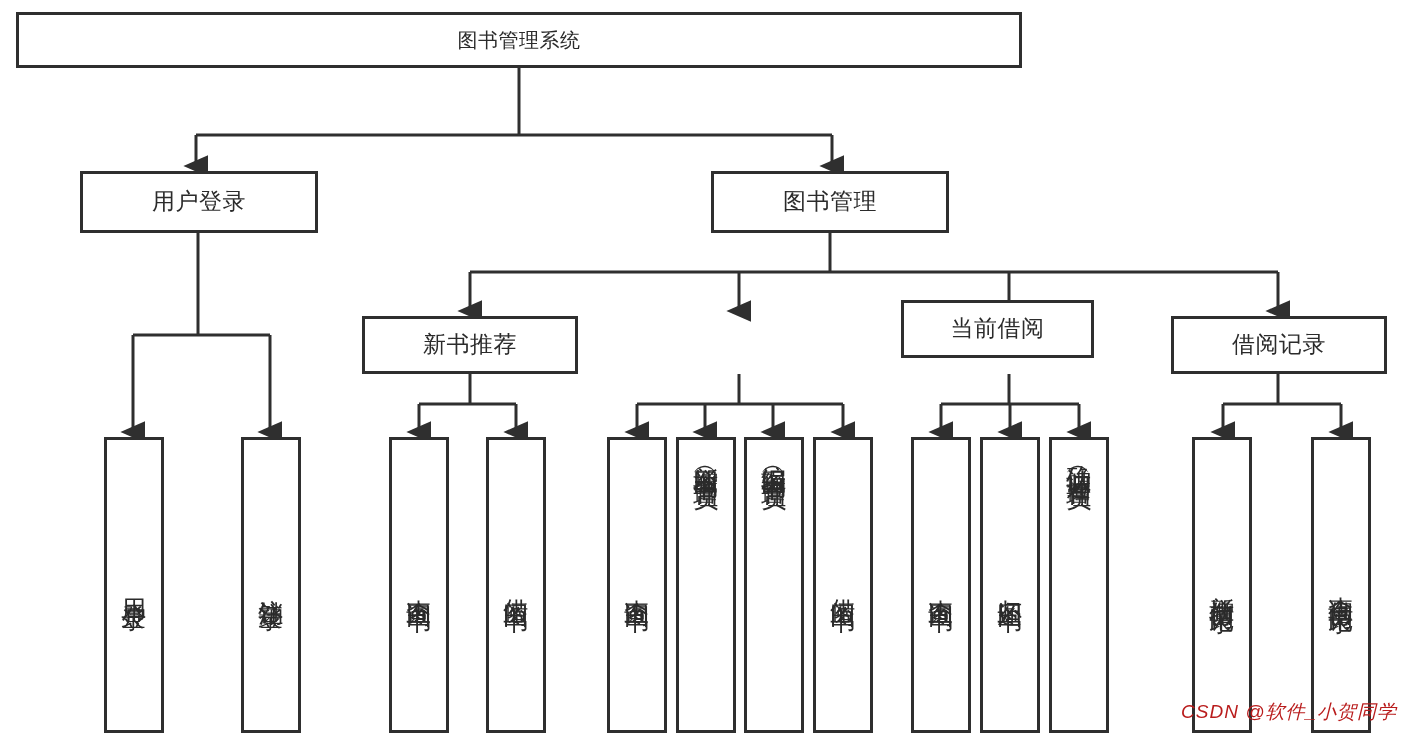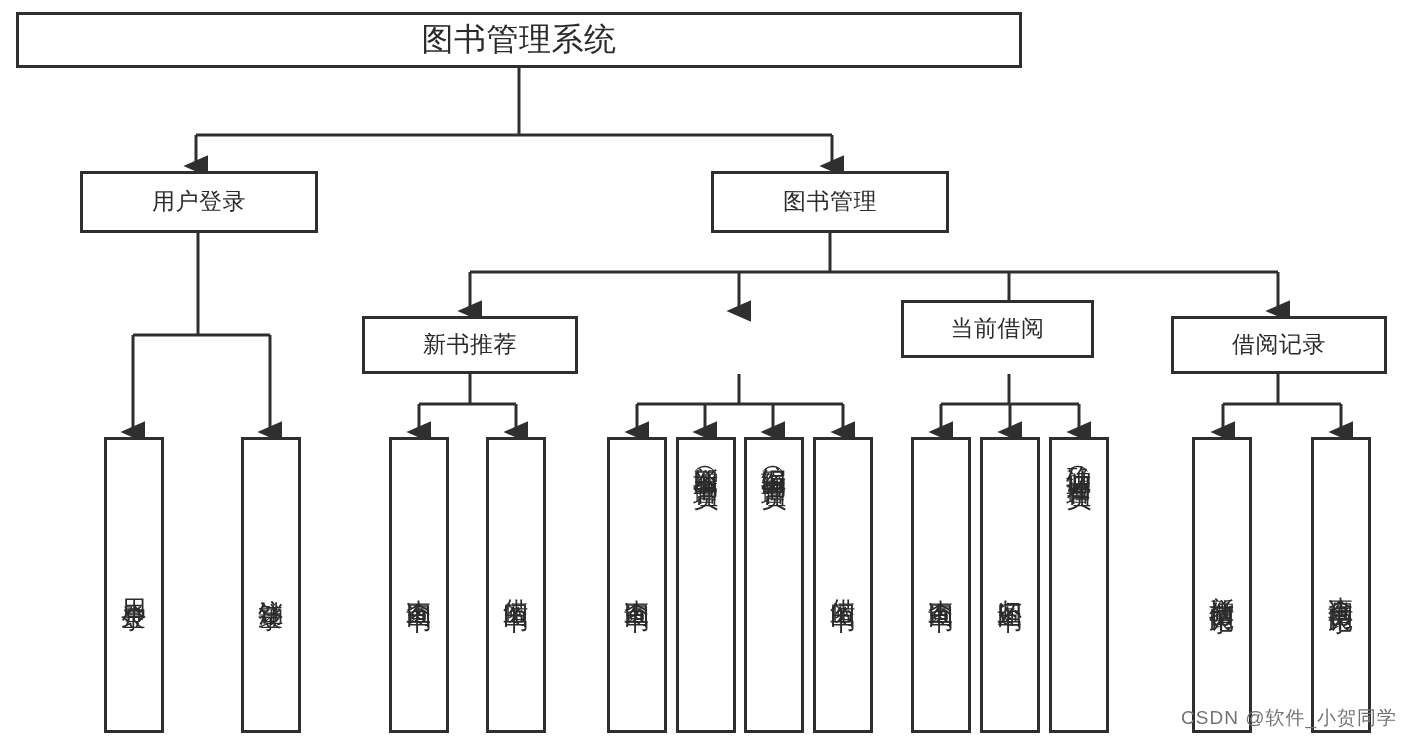--- a/index.html
+++ b/index.html
@@ -43,21 +43,21 @@
     text-align: center;
     letter-spacing: 0.5px;
     white-space: nowrap;
   }
   
   .node.horizontal .node-label {
     font-size: 23px;
     line-height: 1.1;
   }
   .node.root .node-label {
-    font-size: 32px;
+    font-size: 20px;
   }
   
   .node.leaf {
     align-items: flex-start;
     justify-content: center;
     padding-top: 6px;
   }
   .node.leaf .node-label {
     writing-mode: vertical-rl;
     text-orientation: upright;
@@ -67,27 +67,28 @@
     white-space: nowrap;
   }
   
   .node.leaf.center-text {
     align-items: center;
     padding-top: 0;
   }
   .watermark {
     position: absolute;
     right: 8px;
-    bottom: 16px;
+    bottom: 22px;
     font-size: 19px;
-    color: #737373;
+    color: #b91c1c;
     letter-spacing: 1px;
     white-space: nowrap;
     z-index: 5;
     user-select: none;
+    font-style: italic;
   }
 </style>
 </head>
 <body>
 
 <div id="diagram-canvas">
 
   <svg id="connector-layer" viewBox="0 0 1405 747" width="1405" height="747" xmlns="http://www.w3.org/2000/svg">
     <defs>
       <marker id="arrowhead" markerWidth="9" markerHeight="9" refX="4.2" refY="4.4" orient="auto" markerUnits="strokeWidth">

